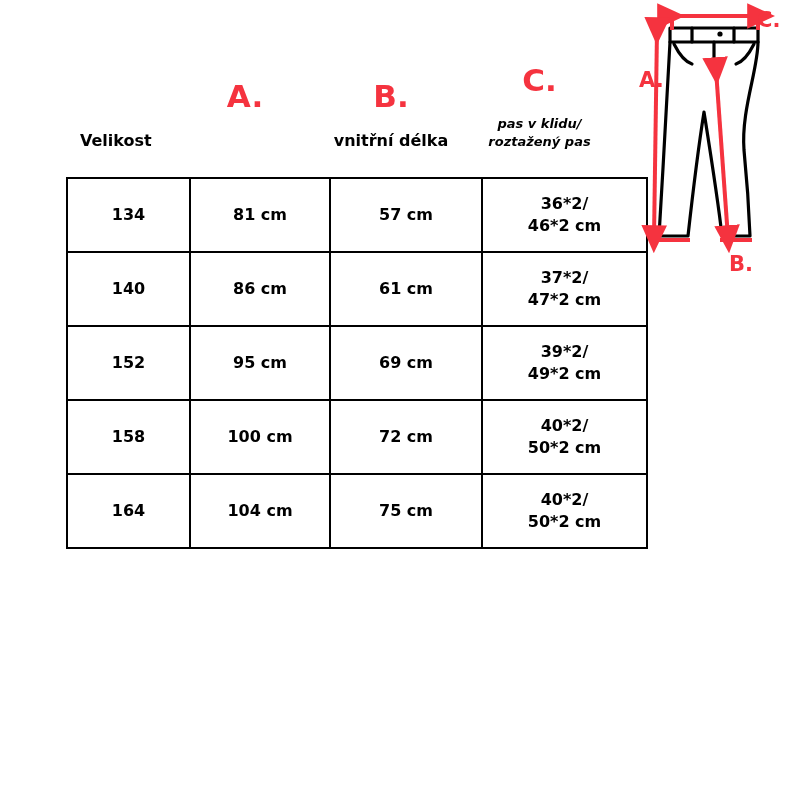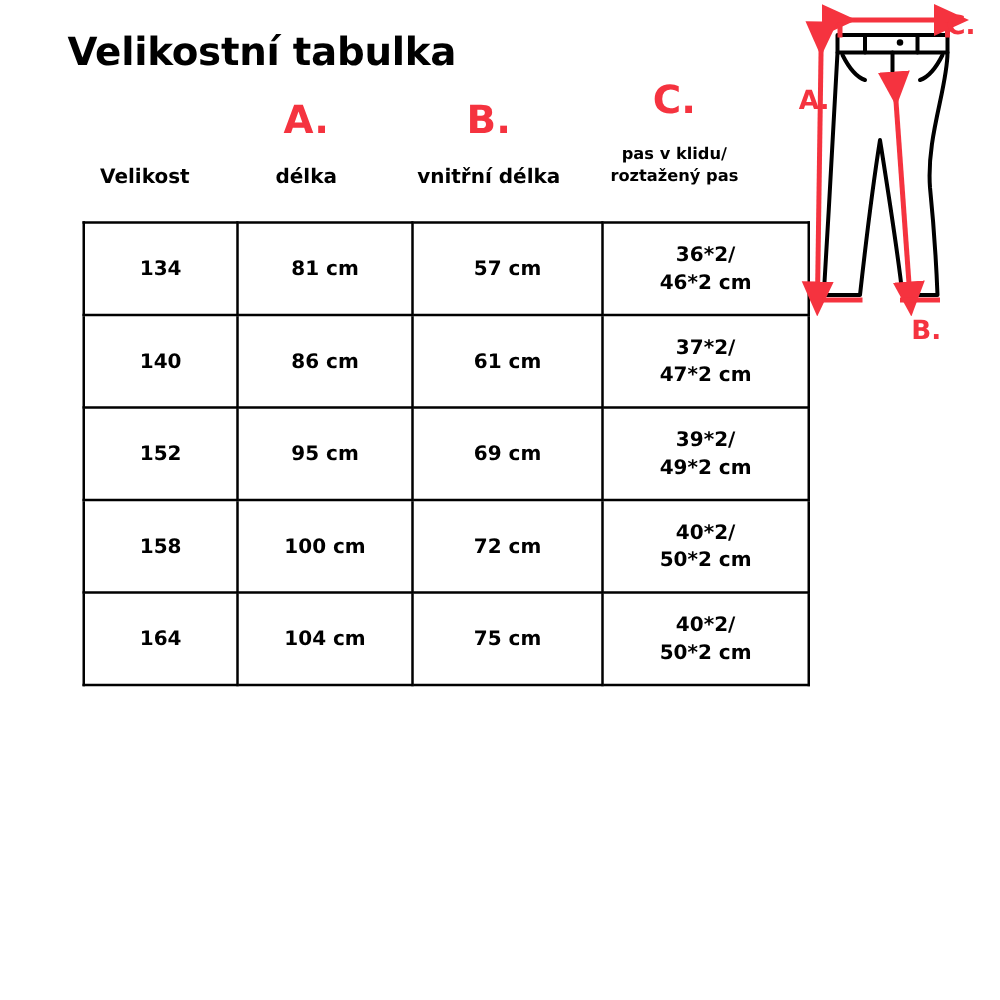--- a/index.html
+++ b/index.html
@@ -49,21 +49,21 @@
     position: absolute;
     font-size: 16px;
     font-weight: bold;
     text-align: center;
     color: #000;
     line-height: 1.35;
   }
   .head-size   { left: 74px;  top: 130px; width: 120px; text-align: left; padding-left: 6px;}
   .head-a      { left: 180px; top: 130px; width: 130px; }
   .head-b      { left: 320px; top: 130px; width: 142px; }
-  .head-c      { left: 462px; top: 115px; width: 155px; font-size: 13px; }
+  .head-c      { left: 462px; top: 115px; width: 155px; font-size: 13px; font-style: italic; }
 
   
   table.size-table {
     position: absolute;
     left: 66px;
     top: 177px;
     border-collapse: collapse;
     table-layout: fixed;
     width: 551px;
   }
@@ -98,28 +98,26 @@
   }
   .label-a { left: 639px; top: 68px; }
   .label-b { left: 729px; top: 252px; }
   .label-c { left: 757px; top: 8px; }
 </style>
 </head>
 <body>
 
 <div class="page">
 
-  <div class="title">Velikostní tabulka</div>
 
   <div class="letter letter-a">A.</div>
   <div class="letter letter-b">B.</div>
   <div class="letter letter-c">C.</div>
 
   <div class="col-head head-size">Velikost</div>
-  <div class="col-head head-a">délka</div>
   <div class="col-head head-b">vnitřní délka</div>
   <div class="col-head head-c">
     <div>pas v klidu/</div>
     <div>roztažený pas</div>
   </div>
 
   <table class="size-table">
     <tbody>
       <tr>
         <td class="c-size">134</td>

